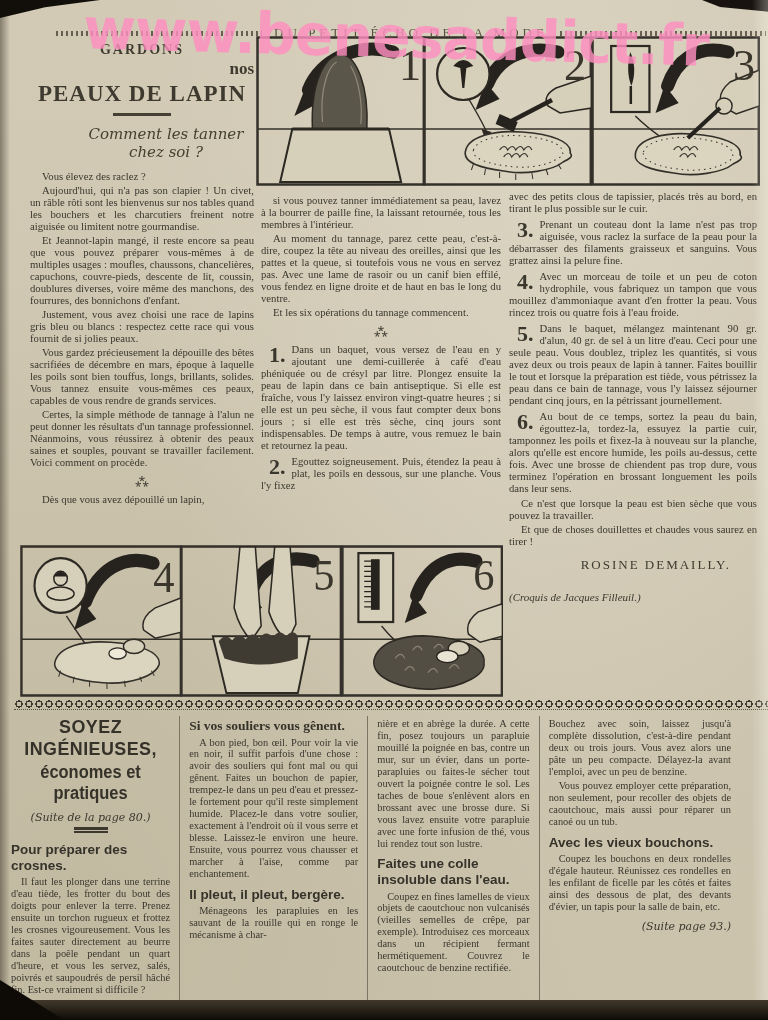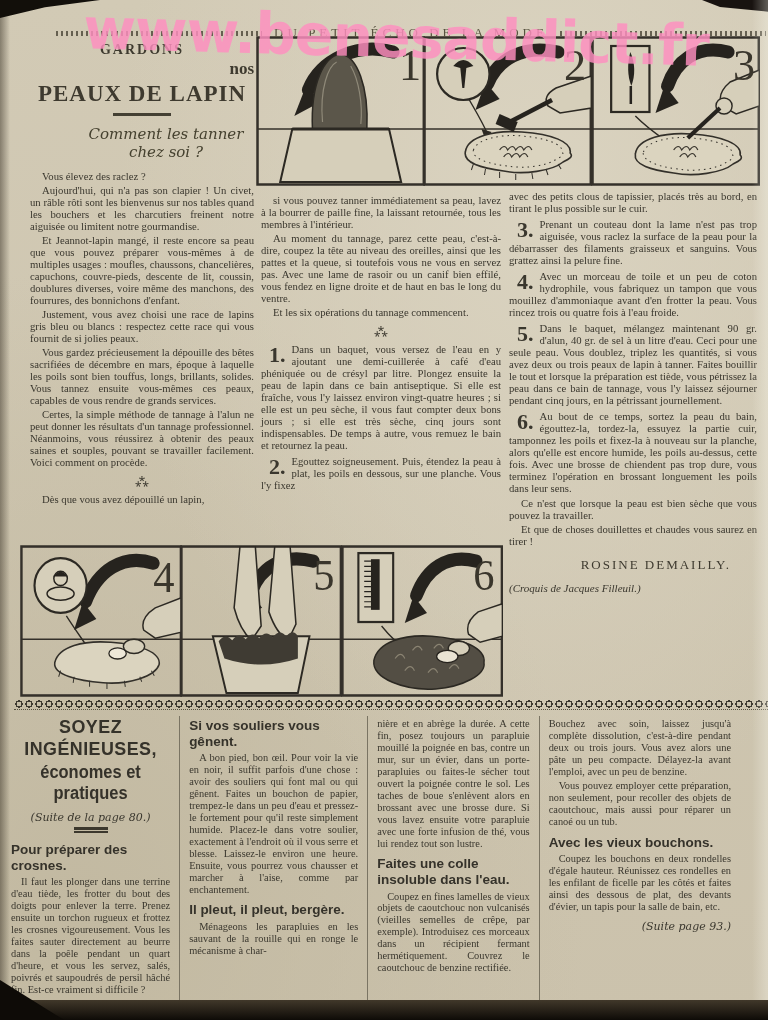--- a/index.html
+++ b/index.html
@@ -44,21 +44,21 @@
   .illus-top{left:256px;top:36px;width:504px;height:150px;}
   .illus-bottom{left:20px;top:545px;width:483px;height:152px;}
   .illus svg{flex:1;height:100%;}
   .illus svg + svg{margin-left:-2px;}
   .col-mid{position:absolute;left:261px;top:194px;width:240px;z-index:2;}
   .col-right{position:absolute;left:509px;top:190px;width:248px;z-index:2;}
   .step{margin:4px 0 3px;}
   .step .n{float:left;font-weight:bold;font-size:22px;line-height:19px;margin:2px 6px 0 8px;}
   .step p{text-indent:0;}
   .signature{text-align:right;font-size:13px;letter-spacing:2px;margin:10px 26px 0 0;color:#3e3a2f;}
-  .credit{font-size:11px;font-style:italic;margin-top:9px;}
+  .credit{font-size:11px;font-style:italic;margin-top:18px;}
   
   .scallop{position:absolute;left:14px;right:16px;top:699px;height:10px;z-index:2;
     background-image:radial-gradient(circle at 5px 5px, rgba(0,0,0,0) 2.2px, #3e3a30 2.3px, #3e3a30 3.6px, rgba(0,0,0,0) 3.8px);
     background-size:10px 10px;background-repeat:repeat-x;border-bottom:1px dotted #55503f;}
   
   .bottom-section{position:absolute;left:2px;top:716px;width:738px;height:286px;display:flex;overflow:hidden;z-index:2;}
   .bcol{padding:0 9px;}
   .bcol + .bcol{border-left:1px solid #7a7463;}
   .bcol1{width:24%;}.bcol2{width:25.5%;}.bcol3{width:23%;}.bcol4{width:27.5%;}
   .bh-l1{display:block;text-align:center;font-weight:bold;font-size:19px;letter-spacing:.5px;color:#35322a;
@@ -256,21 +256,21 @@
       <div>
         <span class="bh-l1">SOYEZ INGÉNIEUSES,</span>
         <span class="bh-l2">économes et pratiques</span>
       </div>
       <div class="suite">(Suite de la page 80.)</div>
       <div class="bar2"></div>
       <div class="subhead">Pour préparer des crosnes.</div>
       <p class="bbody">Il faut les plonger dans une terrine d'eau tiède, les frotter du bout des doigts pour enlever la terre. Prenez ensuite un torchon rugueux et frottez les crosnes vigoureusement. Vous les faites sauter directement au beurre dans la poêle pendant un quart d'heure, et vous les servez, salés, poivrés et saupoudrés de persil hâché fin. Est-ce vraiment si difficile ?</p>
     </div>
     <div class="bcol bcol2">
-      <div class="subhead" style="margin-top:2px;">Si vos souliers vous gênent.</div>
+      <div class="subhead" style="margin-top:2px;font-family:Liberation Serif, serif;">Si vos souliers vous gênent.</div>
       <p class="bbody">A bon pied, bon œil. Pour voir la vie en noir, il suffit parfois d'une chose : avoir des souliers qui font mal ou qui gênent. Faites un bouchon de papier, trempez-le dans un peu d'eau et pressez-le fortement pour qu'il reste simplement humide. Placez-le dans votre soulier, exactement à l'endroit où il vous serre et blesse. Laissez-le environ une heure. Ensuite, vous pourrez vous chausser et marcher à l'aise, comme par enchantement.</p>
       <div class="subhead">Il pleut, il pleut, bergère.</div>
       <p class="bbody">Ménageons les parapluies en les sauvant de la rouille qui en ronge le mécanisme à char-</p>
     </div>
     <div class="bcol bcol3">
       <p class="bbody" style="text-indent:0;margin-top:2px;">nière et en abrège la durée. A cette fin, posez toujours un parapluie mouillé la poignée en bas, contre un mur, sur un évier, dans un porte-parapluies ou faites-le sécher tout ouvert la poignée contre le sol. Les taches de boue s'enlèvent alors en brossant avec une brosse dure. Si vous lavez ensuite votre parapluie avec une forte infusion de thé, vous lui rendez tout son lustre.</p>
       <div class="subhead">Faites une colle insoluble dans l'eau.</div>
       <p class="bbody">Coupez en fines lamelles de vieux objets de caoutchouc non vulcanisés (vieilles semelles de crêpe, par exemple). Introduisez ces morceaux dans un récipient fermant hermétiquement. Couvrez le caoutchouc de benzine rectifiée.</p>
     </div>
     <div class="bcol bcol4">

